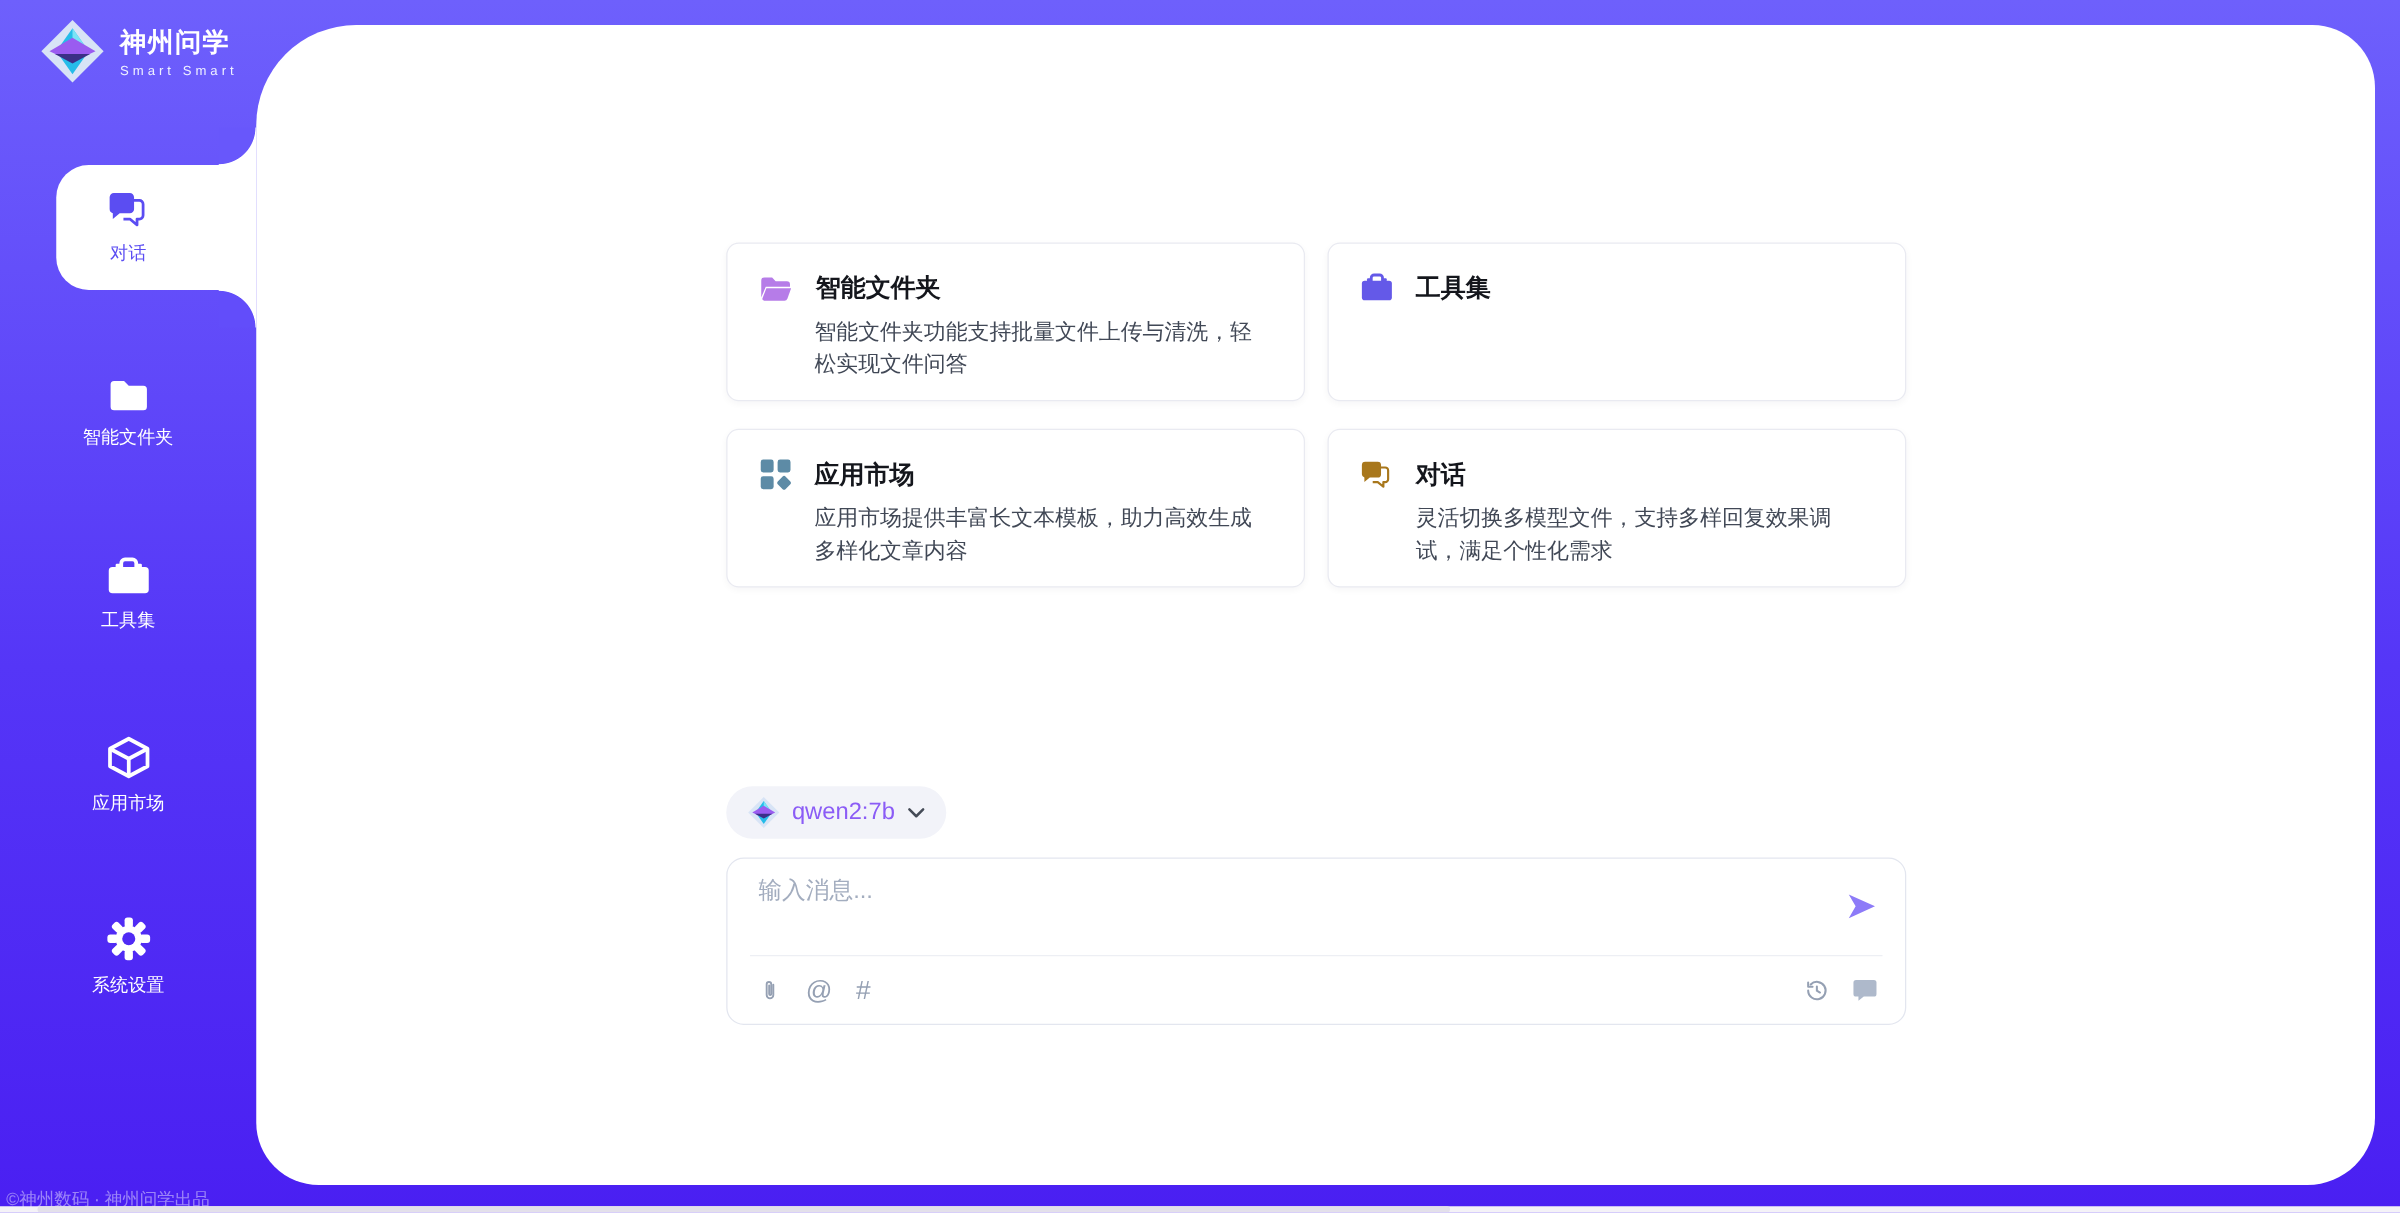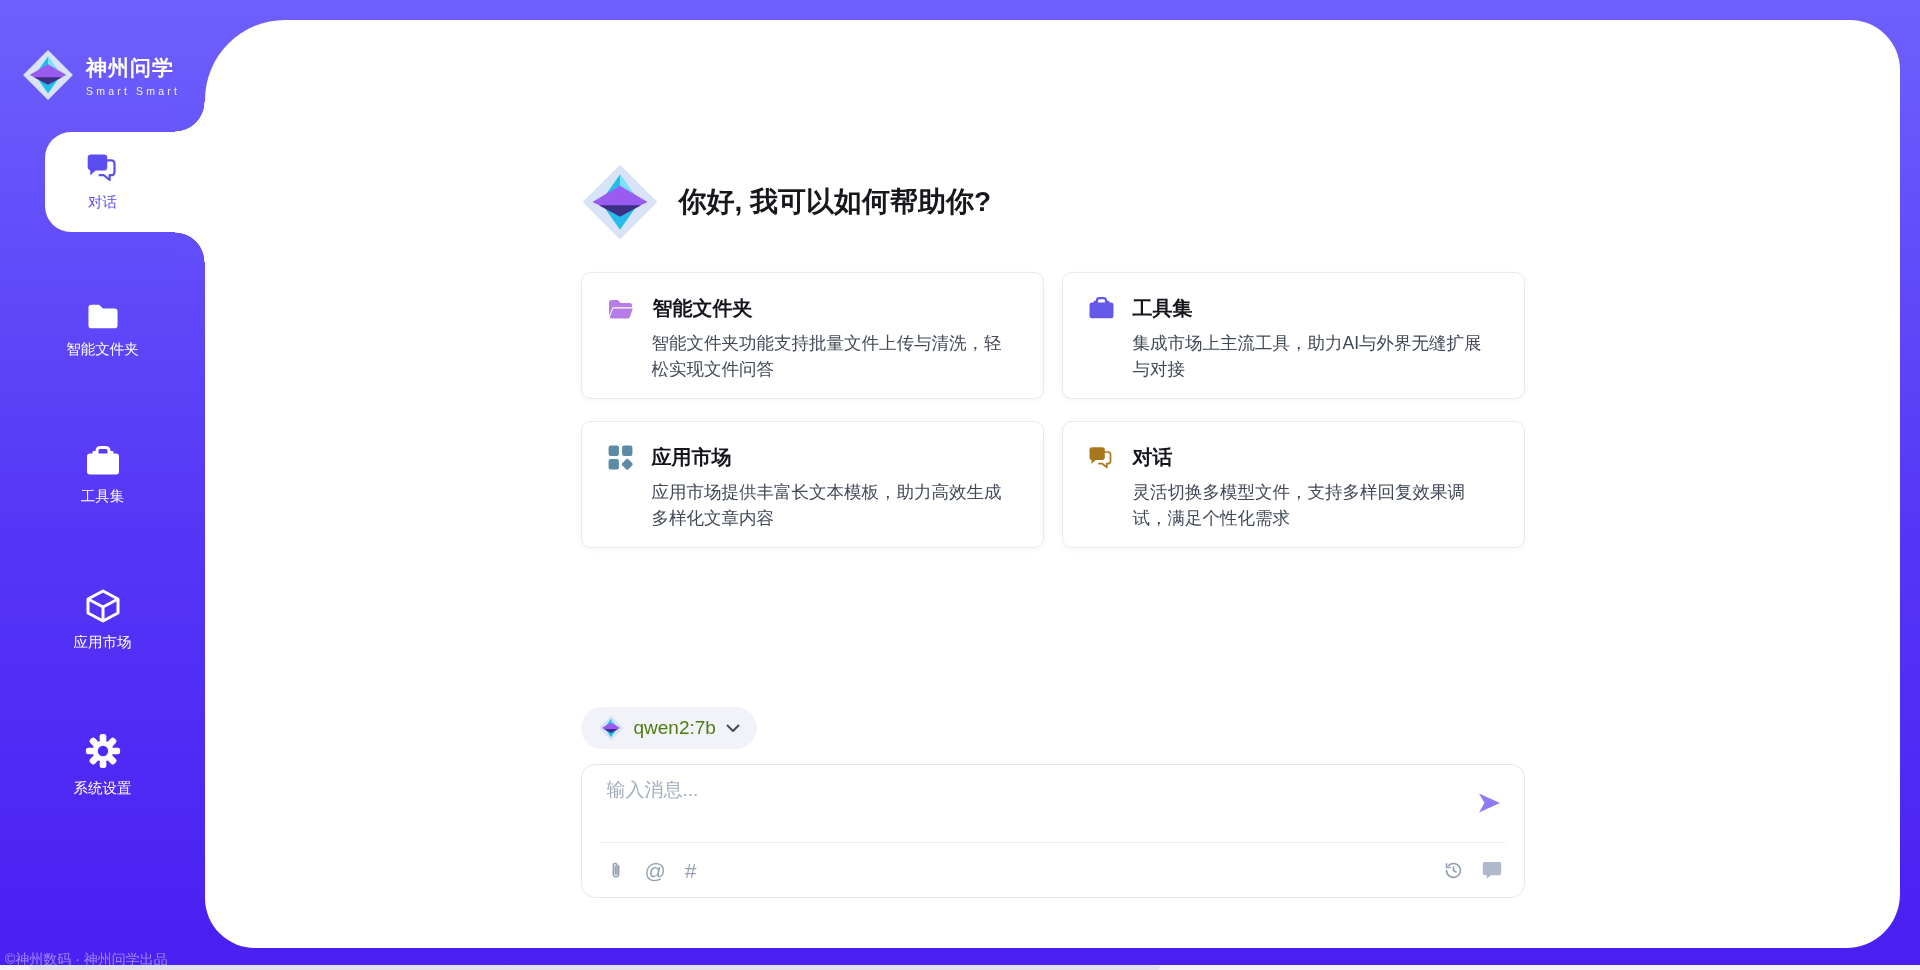--- a/index.html
+++ b/index.html
@@ -2,21 +2,21 @@
 <html><head>
 <meta charset="utf-8">
 <style>
   * { margin:0; padding:0; box-sizing:border-box; }
   html,body { width:1920px; height:970px; font-family:"Liberation Sans","DejaVu Sans",sans-serif; }
   .app { position:relative; width:1920px; height:970px; overflow:hidden;
          background:linear-gradient(180deg,#6e60fc 0%,#5536f7 55%,#4a1ff2 100%); }
 
   
   .sidebar { position:absolute; left:0; top:0; bottom:0; width:205px; }
-  .brand { position:absolute; top:15px; left:22px; display:flex; align-items:center; gap:12px;margin-top:34px; }
+  .brand { position:absolute; top:15px; left:32px; display:flex; align-items:center; gap:12px; }
   .brand-txt { color:#fff; }
   .brand-name { font-size:21px; font-weight:700; letter-spacing:1px; }
   .brand-sub { font-size:10.5px; letter-spacing:3.2px; margin-top:3px; color:#eef0ff; }
 
   .tab { position:absolute; left:45px; right:0; top:132px; height:100px;
          background:#fff; border-radius:26px 0 0 26px; }
   .tab::before { content:""; position:absolute; right:0; top:-30px; width:30px; height:30px;
          background:radial-gradient(circle at 0 0,#6857fb 0 29px,#fff 29.7px); }
   .tab::after { content:""; position:absolute; right:0; bottom:-30px; width:30px; height:30px;
          background:radial-gradient(circle at 0 100%,#624dfa 0 29px,#fff 29.7px); }
@@ -46,21 +46,21 @@
   .cards { margin-top:31px; display:grid; grid-template-columns:463px 463px; column-gap:18px; row-gap:22px; }
   .card { height:127px; border:1px solid #e9eaf1; border-radius:10px; padding:22px 26px 0 25px;
           background:#fff; box-shadow:0 2px 6px rgba(25,30,60,.04); cursor:pointer; }
   .card-head { display:flex; align-items:center; gap:18px; }
   .card-title { font-size:20px; font-weight:700; color:#14161c; }
   .card-desc { margin:8px 0 0 45px; font-size:17.5px; line-height:26px; color:#414856; }
 
   .model-row { margin-top:159px; }
   .model-pill { display:inline-flex; align-items:center; gap:10px; height:42px; padding:0 17px;
                 background:#f2f3f9; border-radius:21px; cursor:pointer; }
-  .model-label { font-size:19px; color:#4d7c0f; }
+  .model-label { font-size:19px; color:#8b5cf6; }
 
   .composer { position:relative; margin-top:15px; height:134px; border:1px solid #e3e6ef;
               border-radius:14px; background:#fff; }
   .composer textarea { position:absolute; top:12px; left:25px; right:70px; width:850px; height:58px;
               border:none; outline:none; resize:none; font-size:19px; color:#737373;
               font-family:"Liberation Sans","DejaVu Sans",sans-serif; background:transparent; }
   .composer textarea::placeholder { color:#a3adbf; }
   .send-btn { position:absolute; right:22px; top:25px; width:26px; height:26px; cursor:pointer; }
   .divider { position:absolute; left:18px; right:18px; top:77px; height:1px; background:#edeff4; }
   .c-footer { position:absolute; left:24px; right:22px; top:77px; height:56px; display:flex;
@@ -152,30 +152,20 @@
       <span class="lbl">系统设置</span>
     </div>
 
 
     <div class="copyright">©神州数码 · 神州问学出品</div>
   </aside>
 
   <main class="panel">
     <div class="content">
 
-      <div class="greeting">
-        <svg width="78" height="78" viewBox="0 0 48 48">
-          <polygon points="24,1 47,24 24,47 1,24" fill="#d8e4f6"></polygon>
-          <polygon points="24,7 36,24 24,41 12,24" fill="#25bce9"></polygon>
-          <polygon points="24,7 36,24 24,26" fill="#83e7f7" opacity="0.9"></polygon>
-          <polygon points="7,24 24,14 41,24 24,32" fill="#9a5cf0"></polygon>
-          <polygon points="11,26 37,26 24,33" fill="#3b2f86"></polygon>
-        </svg>
-        <div class="greeting-text">你好, 我可以如何帮助你?</div>
-      </div>
 
       <div class="cards">
 
         <div class="card">
           <div class="card-head">
             <svg width="28" height="24" viewBox="0 0 28 24">
               <g fill="#b67ce8">
                 <path d="M2 5.5A2.5 2.5 0 0 1 4.5 3h6.2l2.8 3h9A2.5 2.5 0 0 1 25 8.5v1.8H5.6L2 19z"></path>
                 <path d="M6.1 11.6h19.8l-3 8.3a2.5 2.5 0 0 1-2.3 1.6H4.3a1.4 1.4 0 0 1-1.3-1.9z"></path>
               </g>
@@ -190,21 +180,20 @@
             <svg width="27" height="25" viewBox="0 0 36 32">
               <g fill="#6459e8">
                 <path d="M12 9V5a3 3 0 0 1 3-3h6a3 3 0 0 1 3 3v4" fill="none" stroke="#6459e8" stroke-width="3"></path>
                 <rect x="2" y="8" width="32" height="21" rx="3"></rect>
                 <rect x="7.5" y="5.5" width="5" height="5" rx="1"></rect>
                 <rect x="23.5" y="5.5" width="5" height="5" rx="1"></rect>
               </g>
             </svg>
             <span class="card-title">工具集</span>
           </div>
-          <div class="card-desc">集成市场上主流工具，助力AI与外界无缝扩展与对接</div>
         </div>
 
         <div class="card">
           <div class="card-head">
             <svg width="27" height="27" viewBox="0 0 34 34">
               <g fill="#5d8ba6">
                 <rect x="2" y="2" width="13" height="13" rx="2.5"></rect>
                 <rect x="19" y="2" width="13" height="13" rx="2.5"></rect>
                 <rect x="2" y="19" width="13" height="13" rx="2.5"></rect>
                 <rect x="20" y="20" width="11" height="11" rx="2" transform="rotate(45 25.5 25.5)"></rect>

